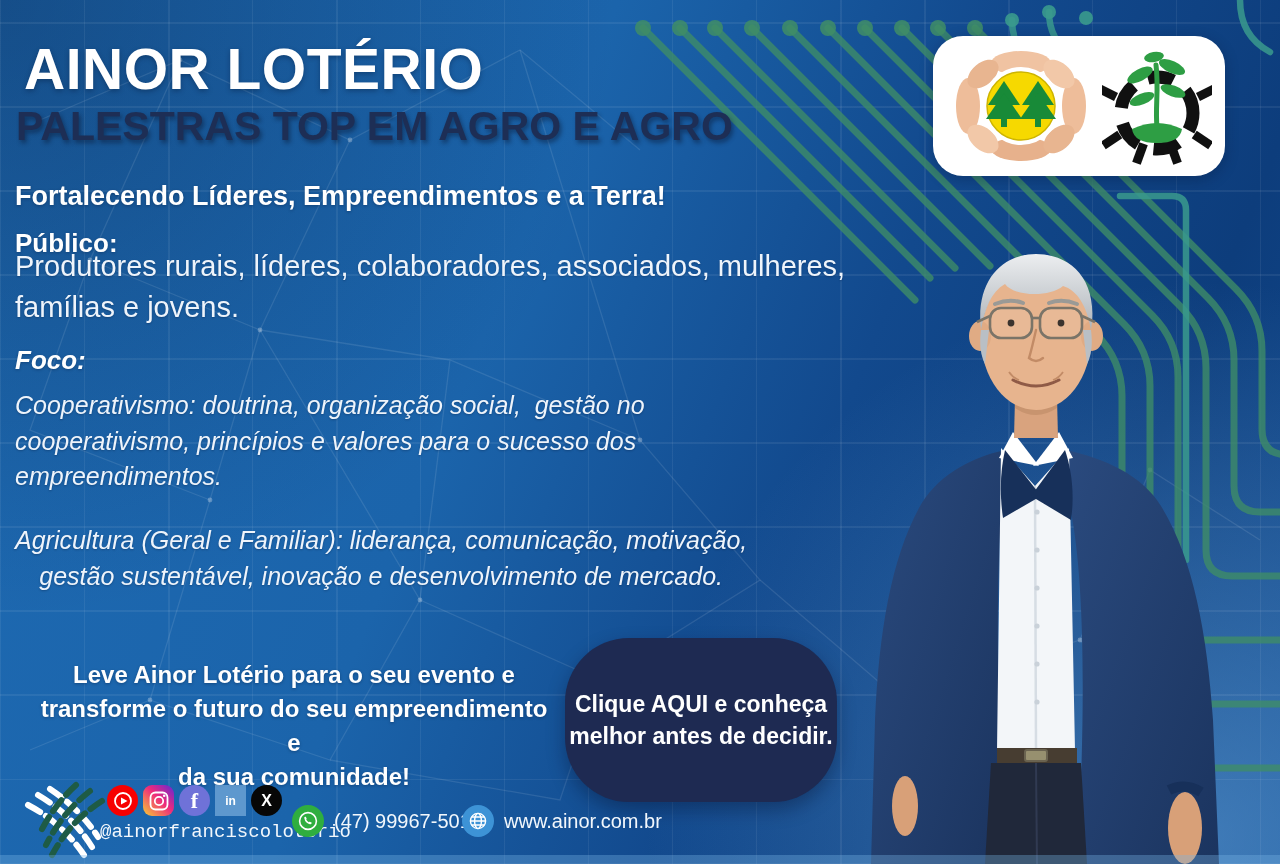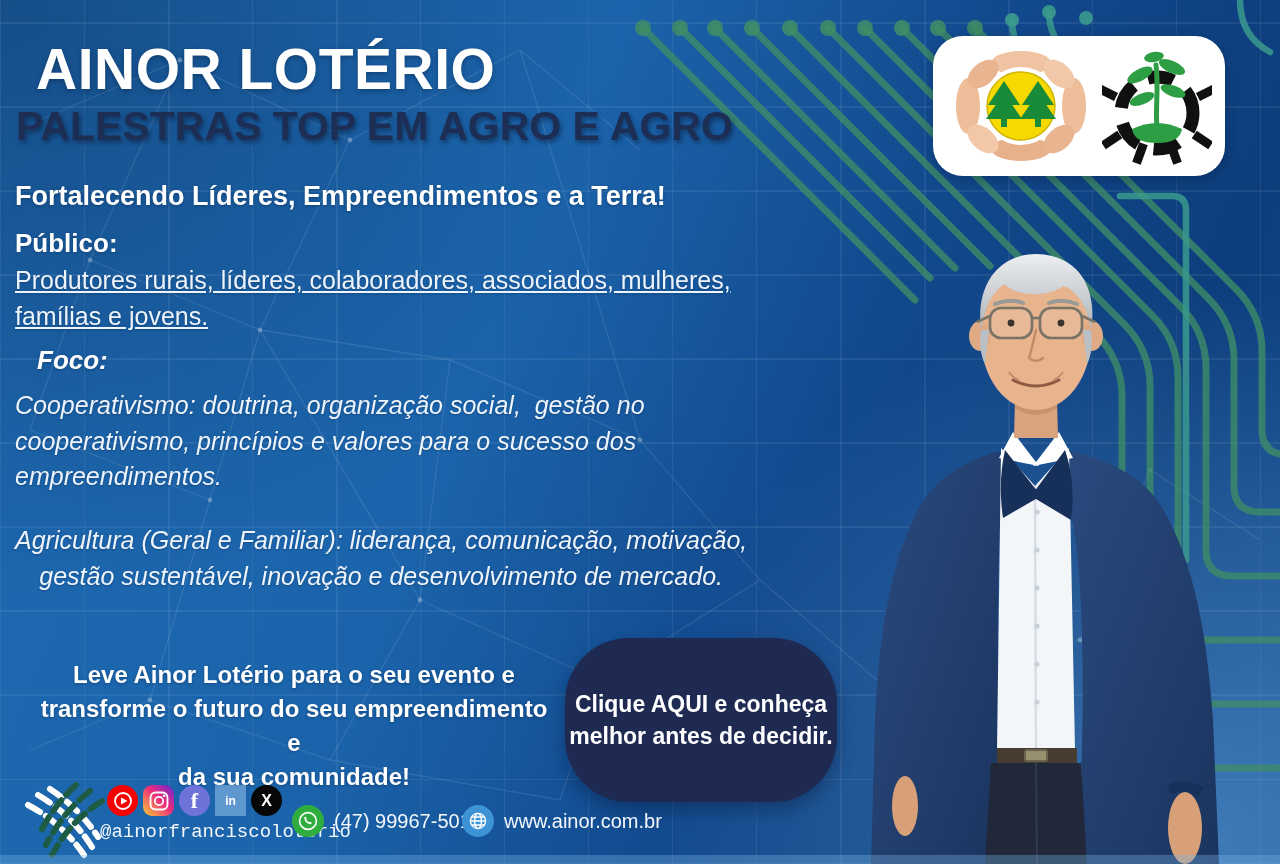--- a/index.html
+++ b/index.html
@@ -14,32 +14,32 @@
   .grid{
     position:absolute;inset:0;z-index:1;pointer-events:none;
     background:
       repeating-linear-gradient(0deg, rgba(255,255,255,.065) 0 1.5px, transparent 1.5px 84px),
       repeating-linear-gradient(90deg, rgba(255,255,255,.065) 0 1.5px, transparent 1.5px 84px);
   }
   svg{display:block}
   .layer{position:absolute;inset:0;pointer-events:none;}
   .z1{z-index:2}.z2{z-index:3}.z3{z-index:4}
 
-  .title{position:absolute;left:36px;top:36px;font-size:57px;font-weight:700;color:#fff;
+  .title{position:absolute;left:24px;top:36px;font-size:57px;font-weight:700;color:#fff;
     letter-spacing:.5px;text-shadow:0 2px 5px rgba(0,20,50,.35);white-space:nowrap;}
   .subtitle{position:absolute;left:16px;top:103px;font-size:41px;font-weight:700;color:#1d2e55;
     letter-spacing:0;text-shadow:2px 3px 4px rgba(8,20,45,.45);white-space:nowrap;}
   .tagline{position:absolute;left:15px;top:181px;font-size:27px;font-weight:700;color:#fff;
     text-shadow:0 1px 3px rgba(0,20,50,.35);white-space:nowrap;}
 
   .h-sec{position:absolute;font-size:26px;font-weight:700;color:#fff;text-shadow:0 1px 3px rgba(0,20,50,.3);}
   .publico-h{left:15px;top:228px;}
-  .publico-b{position:absolute;left:15px;top:263px;font-size:25px;color:#eef4fb;line-height:1.42;
-    white-space:pre-wrap;text-shadow:0 1px 2px rgba(0,20,50,.3);text-decoration:underline;}
-  .foco-h{left:15px;top:345px;font-style:italic;margin-left:22px;}
+  .publico-b{position:absolute;left:15px;top:246px;font-size:29px;color:#eef4fb;line-height:1.42;
+    white-space:pre-wrap;text-shadow:0 1px 2px rgba(0,20,50,.3);}
+  .foco-h{left:15px;top:345px;font-style:italic;}
   .foco-p1{position:absolute;left:15px;top:388px;font-size:25px;font-style:italic;color:#eef4fb;
     line-height:1.42;white-space:pre-wrap;text-shadow:0 1px 2px rgba(0,20,50,.3);}
   .foco-p2{position:absolute;left:15px;top:523px;font-size:25px;font-style:italic;color:#eef4fb;
     line-height:1.42;white-space:pre-wrap;text-shadow:0 1px 2px rgba(0,20,50,.3);text-align:center;}
 
   .cta-msg{position:absolute;left:38px;top:658px;width:512px;text-align:center;font-size:24px;
     font-weight:700;color:#fff;line-height:1.42;white-space:pre-line;text-shadow:0 1px 3px rgba(0,20,50,.35);}
   .cta-pill{position:absolute;left:565px;top:638px;width:272px;height:164px;border-radius:64px;
     background:#1e2a52;display:flex;align-items:center;justify-content:center;text-align:center;
     font-size:23px;font-weight:700;color:#fff;line-height:1.4;white-space:pre-line;cursor:pointer;

